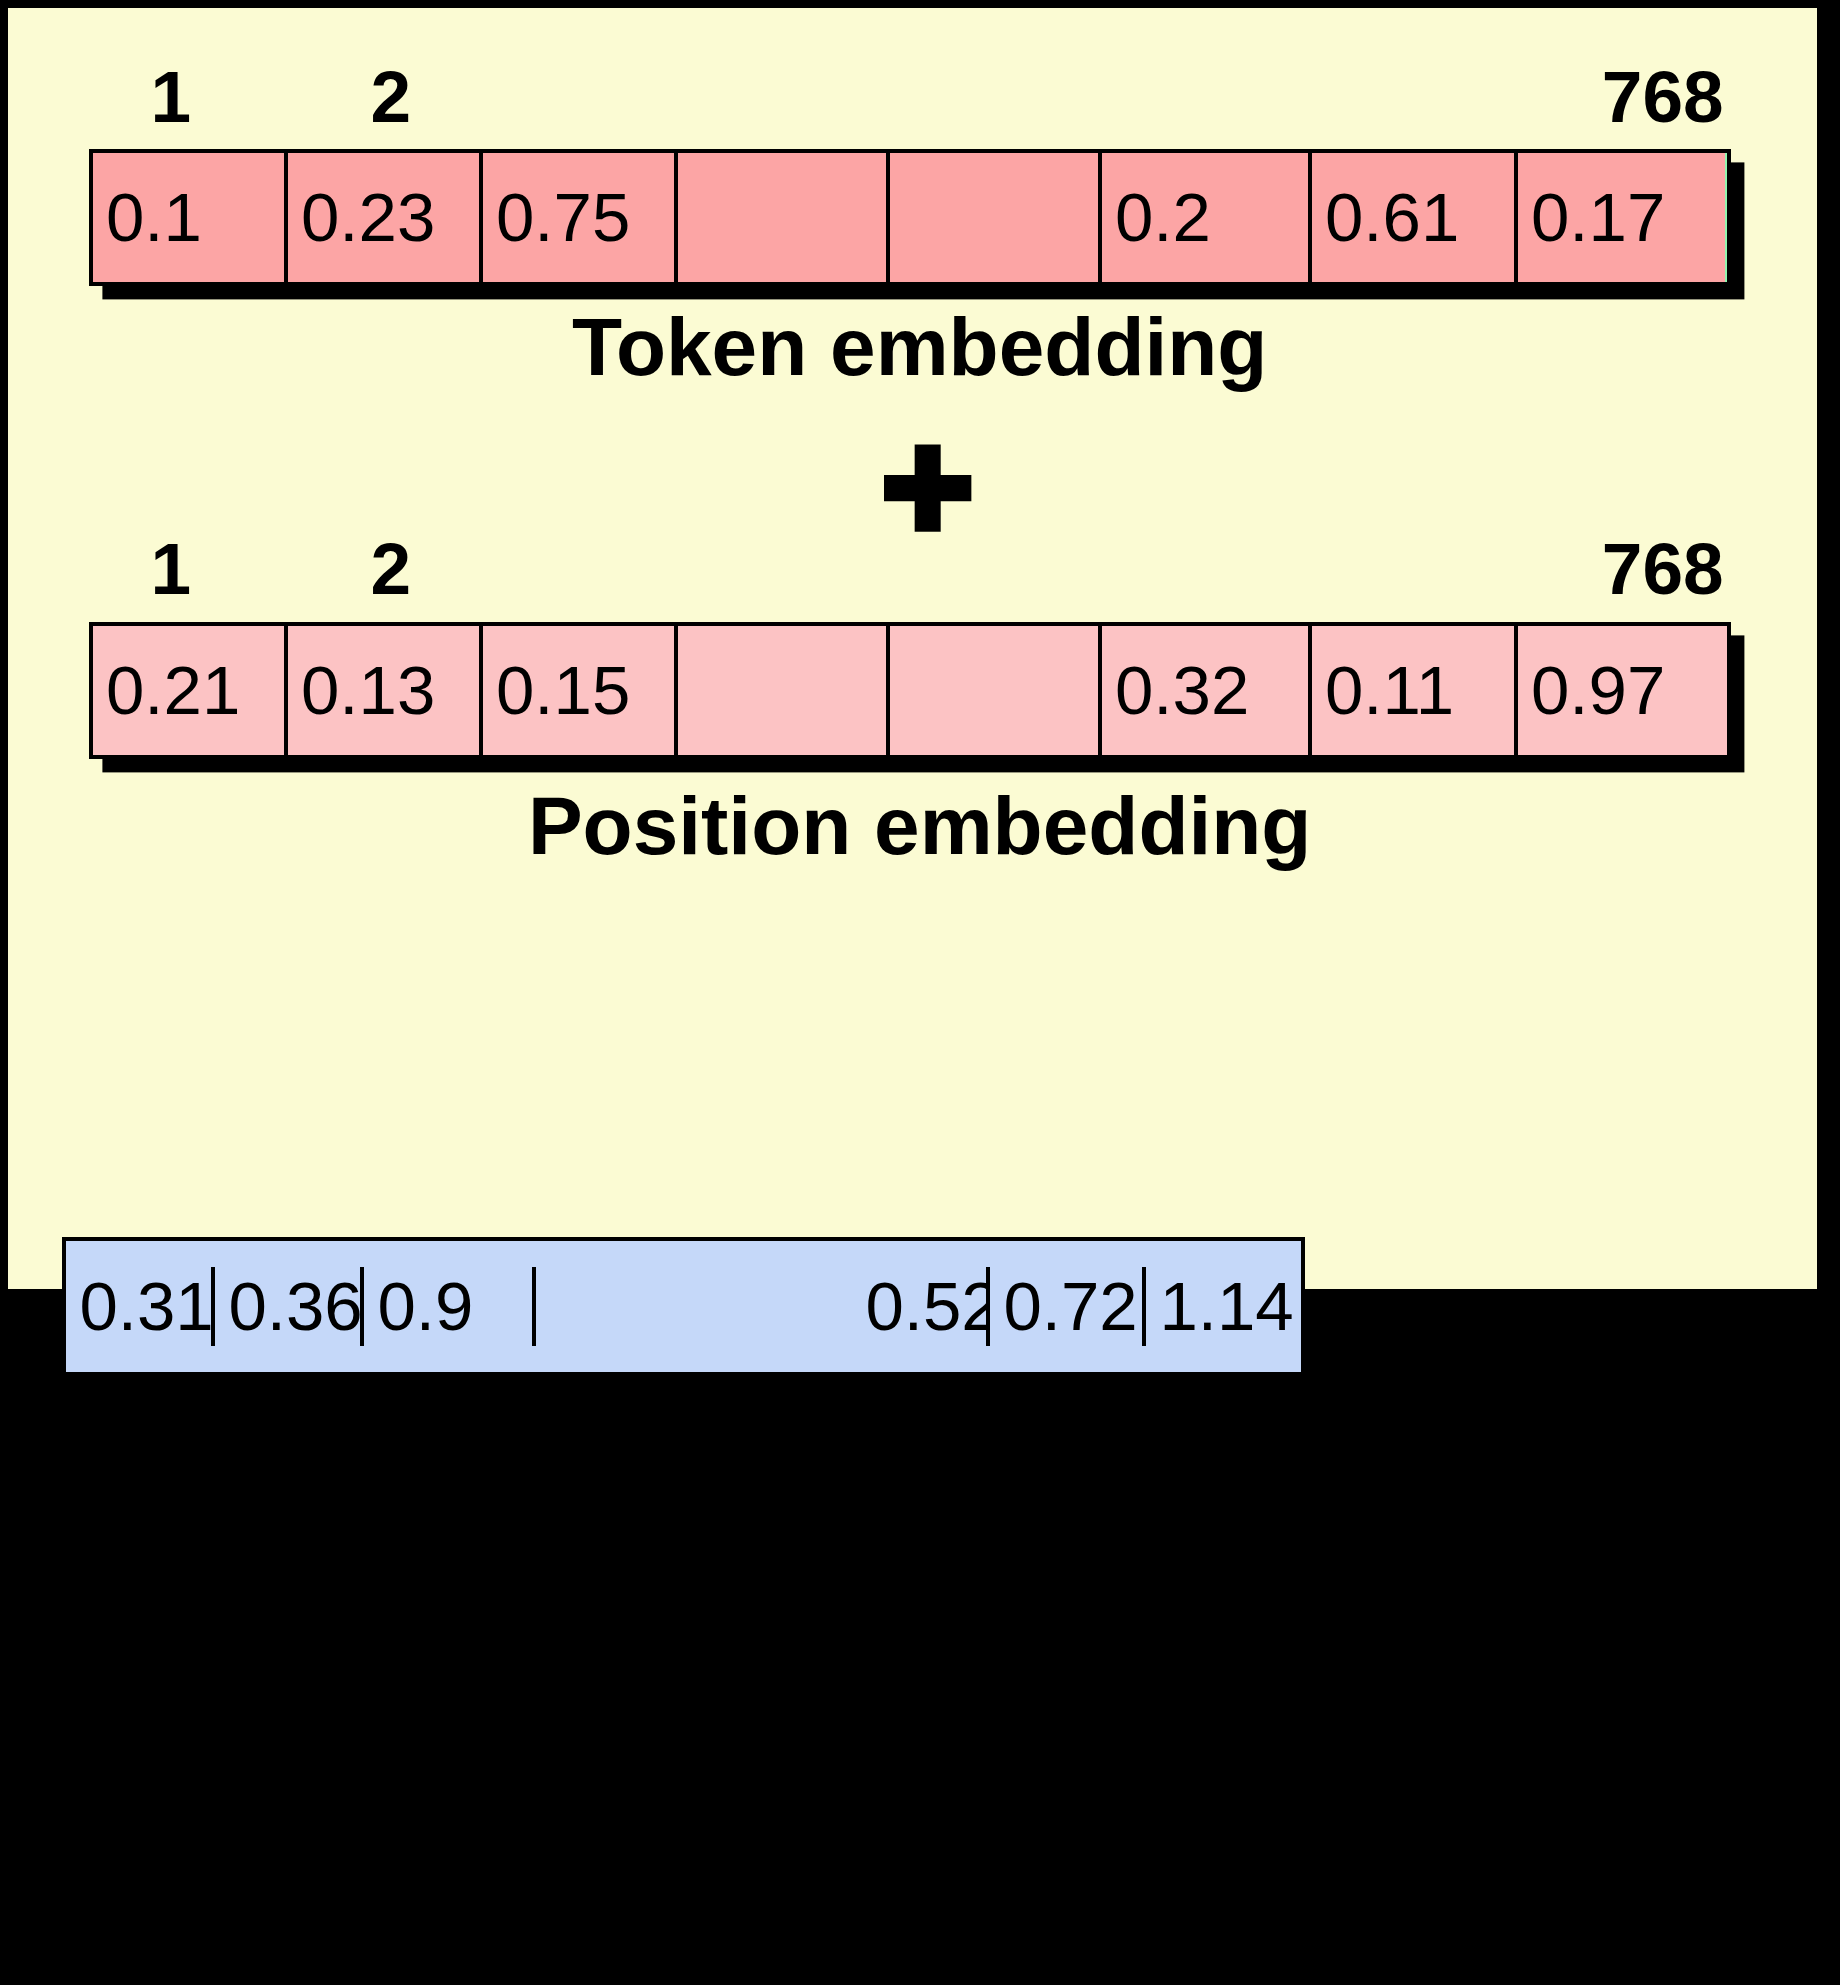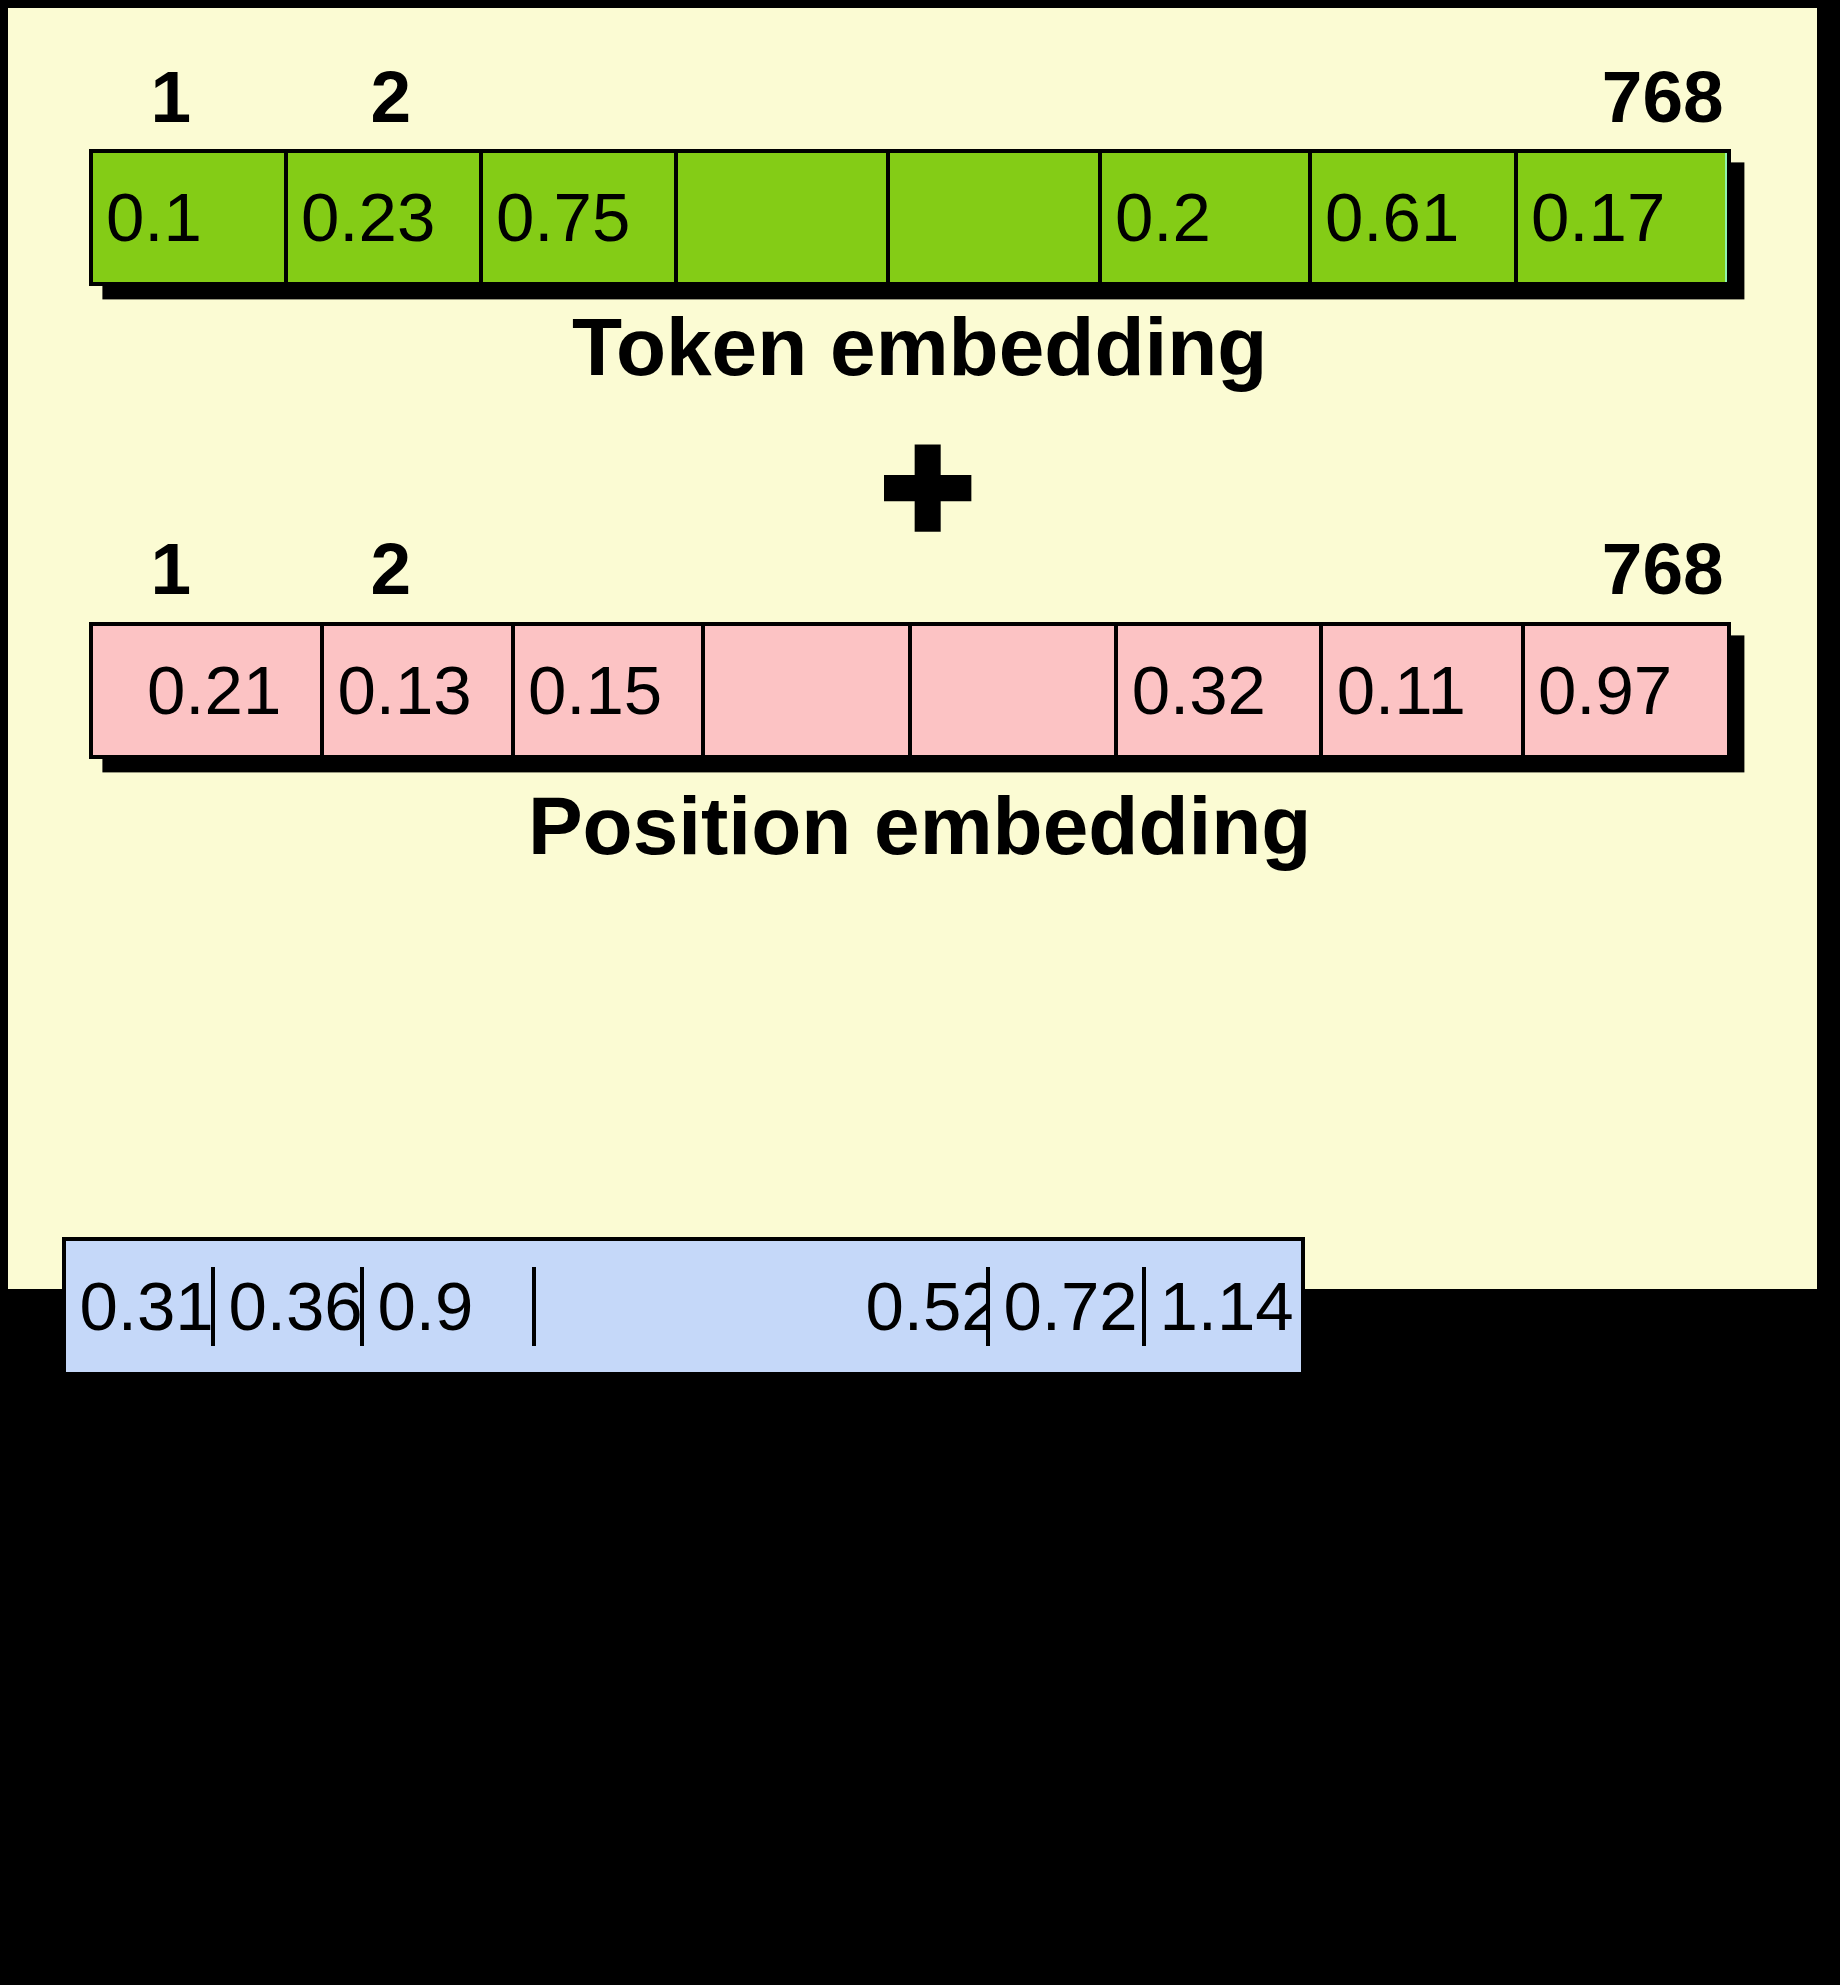--- a/index.html
+++ b/index.html
@@ -73,29 +73,28 @@
   .cell.wide { padding-left: 0; justify-content: center; }
 
   
   #token-row {
     left: 81px;
     top: 141px;
     width: 1642px;
     height: 137px;
     background: #90F5AF;
   }
-  #token-row .cell { background: #84cc16; }
+  #token-row .cell { background: #fca5a5; }
 
   #position-row {
     left: 81px;
     top: 614px;
     width: 1642px;
     height: 137px;
     background: #FCC3C4;
-    padding-left: 41px;
   }
   #position-row .cell { background: #FCC3C4; }
 
   #sum-row {
     left: 62px;
     top: 1237px;
     width: 1243px;
     height: 139px;
     background: #C5D8F9;
   }

